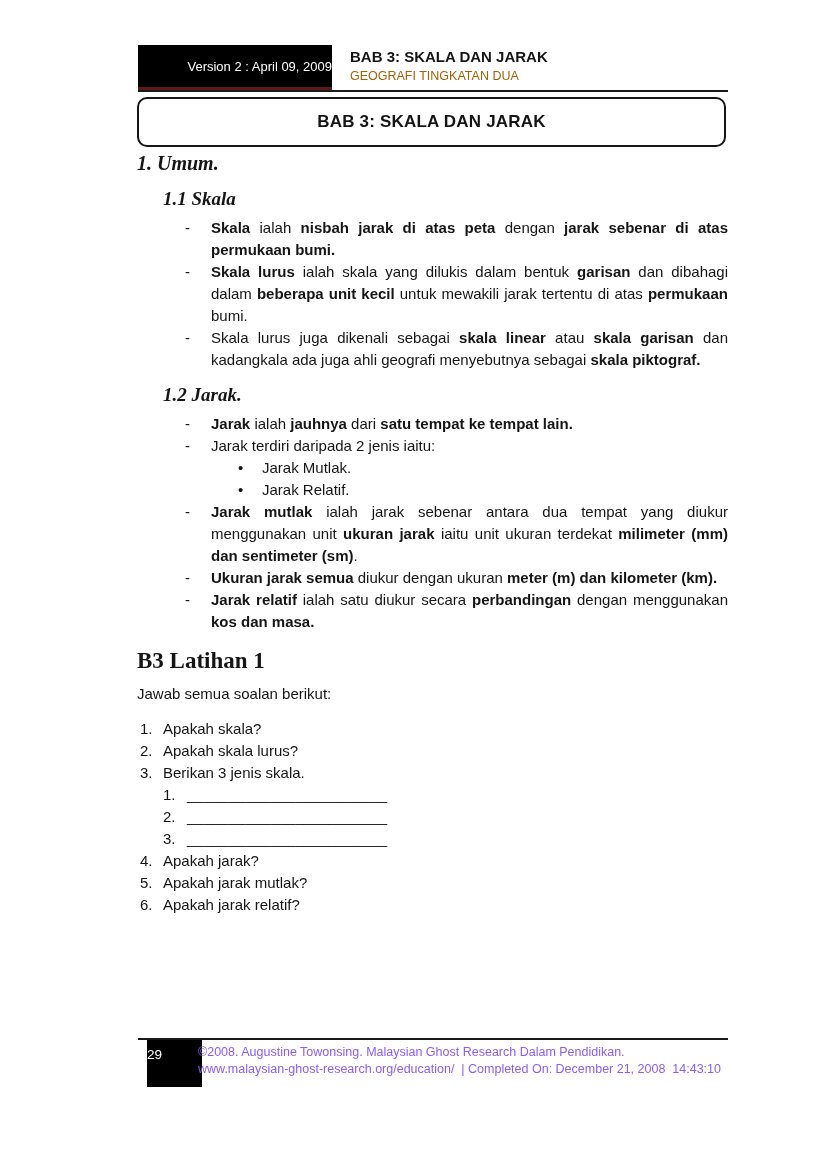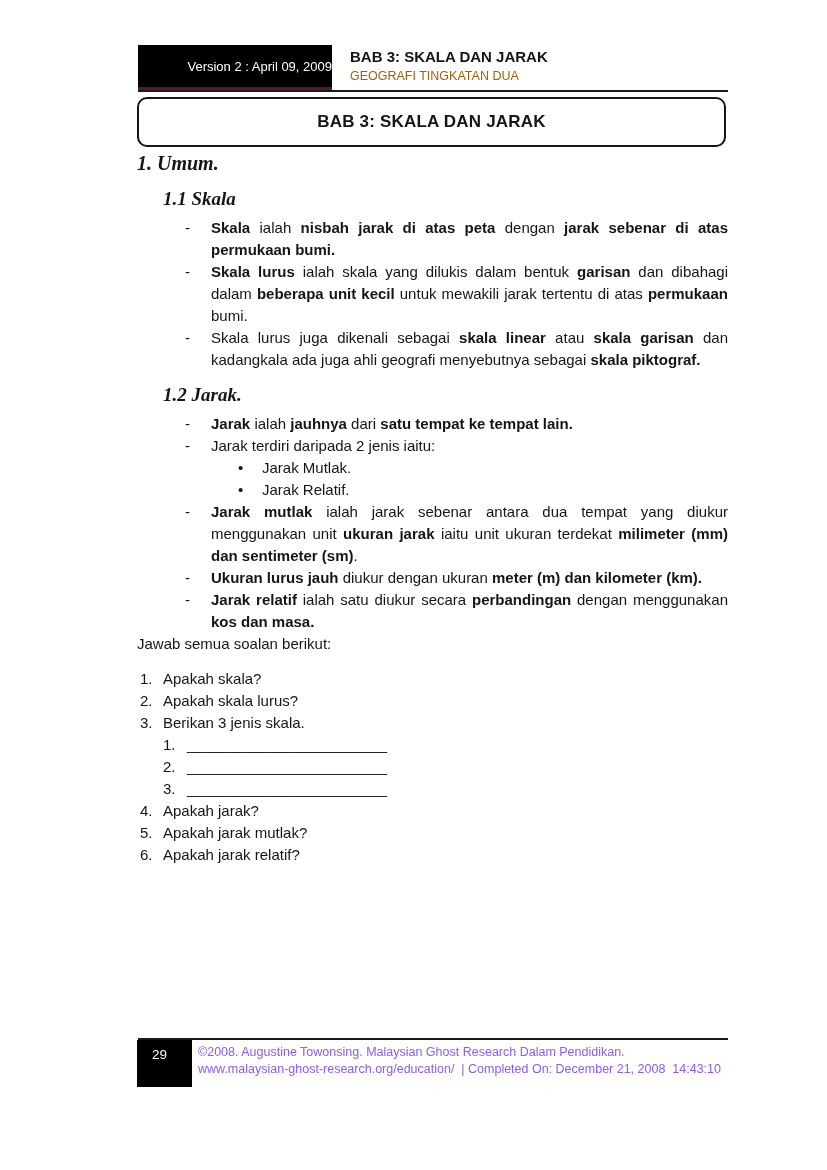--- a/index.html
+++ b/index.html
@@ -56,22 +56,22 @@
   .questions{font-size:15px;line-height:22px;}
   .q-row{display:flex;}
   .q-num{margin-left:3px;width:23px;flex:none;}
   .blank-row{display:flex;padding-left:26px;}
   .blank-num{width:24px;flex:none;}
   .blank-line{letter-spacing:0;}
 
   
   .footer-rule{position:absolute;left:138px;top:1038px;width:590px;height:2px;background:#1a1a1a;}
   .footer-box{
-    position:absolute;left:137px;top:1040px;width:55px;height:47px;background:#000;
-    color:#fff;font-size:13.5px;text-align:center;box-sizing:border-box;
+    position:absolute;left:147px;top:1040px;width:55px;height:47px;background:#000;
+    color:#fff;font-size:13.5px;text-align:left;box-sizing:border-box;
     padding:7px 10px 0 0;
   }
   .footer-text{position:absolute;left:198px;top:1044px;font-size:12.5px;line-height:17px;color:#8b5cf6;}
   .footer-line{white-space:pre-wrap;}
 </style>
 </head>
 <body style="--accent: #5b1a17;">
 
 <div class="header-bar">
   <span>Version 2 : April 09, 2009</span>
@@ -126,29 +126,30 @@
         <li class="dot">
           <span class="marker">•</span>
           <span><span>Jarak Relatif.</span></span>
         </li>
         <li class="dash">
           <span class="marker">-</span>
           <span><span class="b">Jarak mutlak</span><span> ialah jarak sebenar antara dua tempat yang diukur menggunakan unit </span><span class="b">ukuran jarak</span><span> iaitu unit ukuran terdekat </span><span class="b">milimeter (mm) dan sentimeter (sm)</span><span>.</span></span>
         </li>
         <li class="dash">
           <span class="marker">-</span>
-          <span><span class="b">Ukuran lurus jauh</span><span> diukur dengan ukuran </span><span class="b">meter (m) dan kilometer (km).</span></span>
+          <span><span class="b">Ukuran jarak semua</span><span> diukur dengan ukuran </span><span class="b">meter (m) dan kilometer (km).</span></span>
         </li>
         <li class="dash">
           <span class="marker">-</span>
           <span><span class="b">Jarak relatif</span><span> ialah satu diukur secara </span><span class="b">perbandingan</span><span> dengan menggunakan </span><span class="b">kos dan masa.</span></span>
         </li>
       </ul>
   </div>
 
+  <div class="h-latihan">B3 Latihan 1</div>
   <p class="intro">Jawab semua soalan berikut:</p>
 
   <div class="questions">
 
   <div>
         <div class="q-row">
           <span class="q-num">1.</span>
           <span class="q-text">Apakah skala?</span>
         </div>
 

